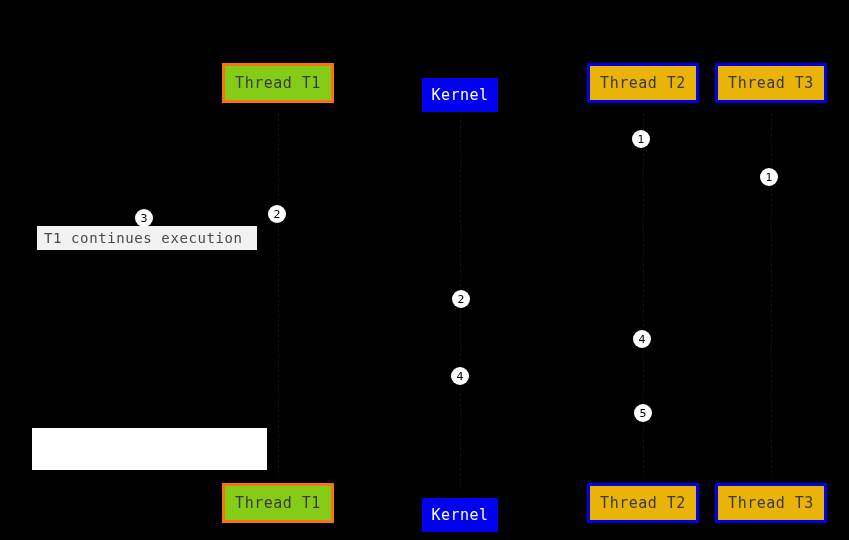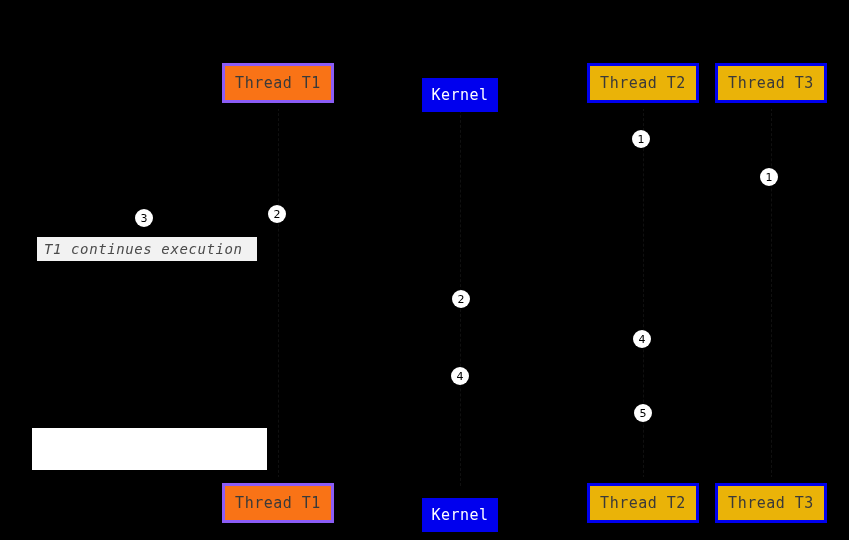--- a/index.html
+++ b/index.html
@@ -24,22 +24,22 @@
     display: flex;
     align-items: center;
     justify-content: center;
     white-space: nowrap;
     font-family: "DejaVu Sans Mono", "Liberation Mono", monospace;
     font-size: 15px;
     letter-spacing: 0.5px;
     line-height: 1;
   }
   .node.thread-red {
-    background: #f97316;
-    border: 3px solid #8b5cf6;
+    background: #84cc16;
+    border: 3px solid #f97316;
     color: #3a3a3a;
   }
   .node.thread-blue {
     background: #eab308;
     border: 3px solid #0000ee;
     color: #3a3a3a;
   }
   .node.kernel {
     background: #0000ee;
     border: 0 solid #0000ee;
@@ -145,21 +145,21 @@
   <div id="stubs-layer">
       <div class="stub" style="left: 277px; top: 103px; height: 6px;"></div>
       <div class="stub" style="left: 642px; top: 103px; height: 6px;"></div>
       <div class="stub" style="left: 770px; top: 103px; height: 6px;"></div>
       <div class="stub" style="left: 277px; top: 477px; height: 6px;"></div>
       <div class="stub" style="left: 642px; top: 477px; height: 6px;"></div>
       <div class="stub" style="left: 770px; top: 477px; height: 6px;"></div>
     </div>
 
   <div id="notes-layer">
-      <div class="note" style="left: 36px; top: 236px; width: 222px; height: 26px; font-style: italic;">
+      <div class="note" style="left: 36px; top: 225px; width: 222px; height: 26px;">
         <span>T1 continues execution</span>
       </div>
       <div class="note blank" style="left: 32px; top: 428px; width: 235px; height: 42px;">
         <span></span>
       </div>
     </div>
 
   <div id="markers-layer">
       <div class="marker" style="left: 632px; top: 130px;">1</div>
       <div class="marker" style="left: 760px; top: 168px;">1</div>

